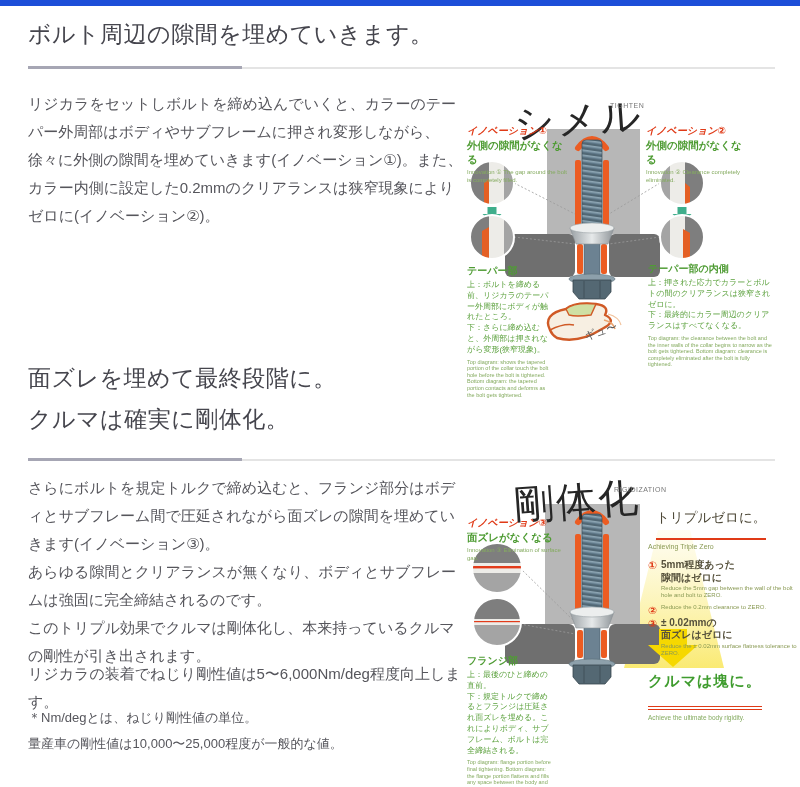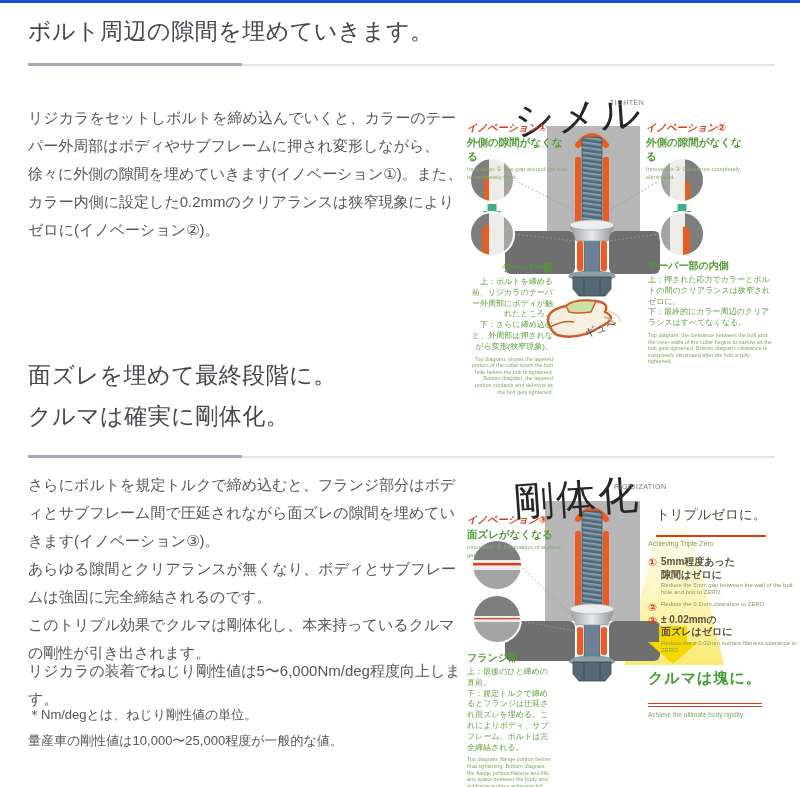--- a/index.html
+++ b/index.html
@@ -1,37 +1,37 @@
 <!DOCTYPE html>
 <html><head>
 <meta charset="utf-8">
 <style>
   * { box-sizing: border-box; }
   html,body { margin:0; padding:0; background:#fff; }
   .page {
     position:relative; width:800px; height:787px; background:#ffffff;
-    border-top:3px solid #1d4ed8; overflow:hidden;
+    border-top:6px solid #1d4ed8; overflow:hidden;
     font-family:"Liberation Sans","DejaVu Sans",sans-serif;
   }
   .h1 {
     position:absolute; left:28px; margin:0; font-size:23px; font-weight:400;
     color:#45454d; line-height:41px; letter-spacing:0.5px; white-space:pre-line;
   }
   #heading1 { top:8px; }
   #heading2 { top:352px; }
   .rule { position:absolute; left:28px; width:747px; height:3px; }
   .rule .lt { position:absolute; top:1px; left:0; width:100%; height:2px; background:#e4e4e4; }
   .rule .dk { position:absolute; top:0; left:0; width:214px; height:3px; background:#a6a6b4; }
   #rule1 { top:60px; }
   #rule2 { top:452px; }
   .body-text {
     position:absolute; left:28px; width:438px; margin:0;
     font-size:15px; line-height:28px; color:#56565c; white-space:pre-line;
   }
-  #body1 { top:84px;margin-top:17px; }
+  #body1 { top:84px; }
   #p2a   { top:468px; }
   #p2b   { top:552px; }
   #p2c   { top:654px; }
   .note-sm { font-size:13px; line-height:22px; }
   #note1 { top:701px; }
   #note2 { top:727px; }
 
   .panel { position:absolute; left:462px; width:338px; }
   #panel1 { top:86px; height:300px; }
   #panel2 { top:466px; height:312px; }
@@ -52,21 +52,21 @@
   .callout .lbl { display:block; font-size:10.5px; font-weight:700; color:#4f9c34; margin-top:1px; }
   .callout .en  { display:block; font-size:6px; color:#85ab60; line-height:1.3; margin-top:2px; }
   #p1-callout-l { left:5px;  top:32px; }
   #p1-callout-r { left:184px; top:32px; }
   #p2-callout-l { left:5px;  top:44px; }
 
   .note { position:absolute; }
   .note .ttl { display:block; font-size:10px; font-weight:700; color:#4f9c34; margin-bottom:2px; }
   .note .jp  { display:block; font-size:8px; color:#5da23f; line-height:1.35; white-space:pre-line; }
   .note .en  { display:block; font-size:5.5px; color:#85ab60; line-height:1.2; margin-top:3px; }
-  #p1-note-l { left:5px;  top:172px; width:86px;text-align:right; }
+  #p1-note-l { left:5px;  top:172px; width:86px; }
   #p1-note-r { left:186px; top:170px; width:124px; }
   #p2-note-l { left:5px;  top:182px; width:86px; }
 
   .tz { position:absolute; left:186px; top:36px; width:150px; }
   .tz-title {
     display:inline-block; font-size:13.5px; font-weight:400; color:#4c4736;
     border-bottom:2px solid #e03a17; padding-bottom:11px;margin-left:8px;
   }
   .tz-sub { display:block; font-size:7px; color:#8a9a55; margin-top:3px; }
   .tz-items { margin-top:9px; }

